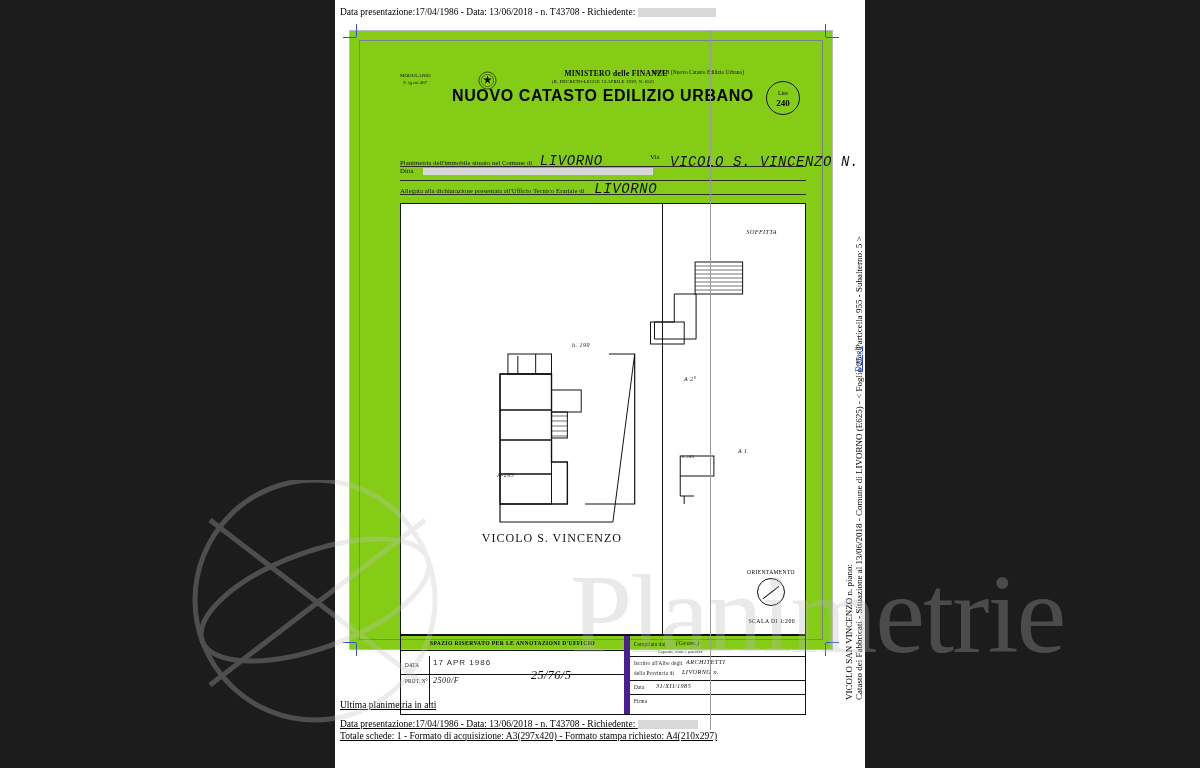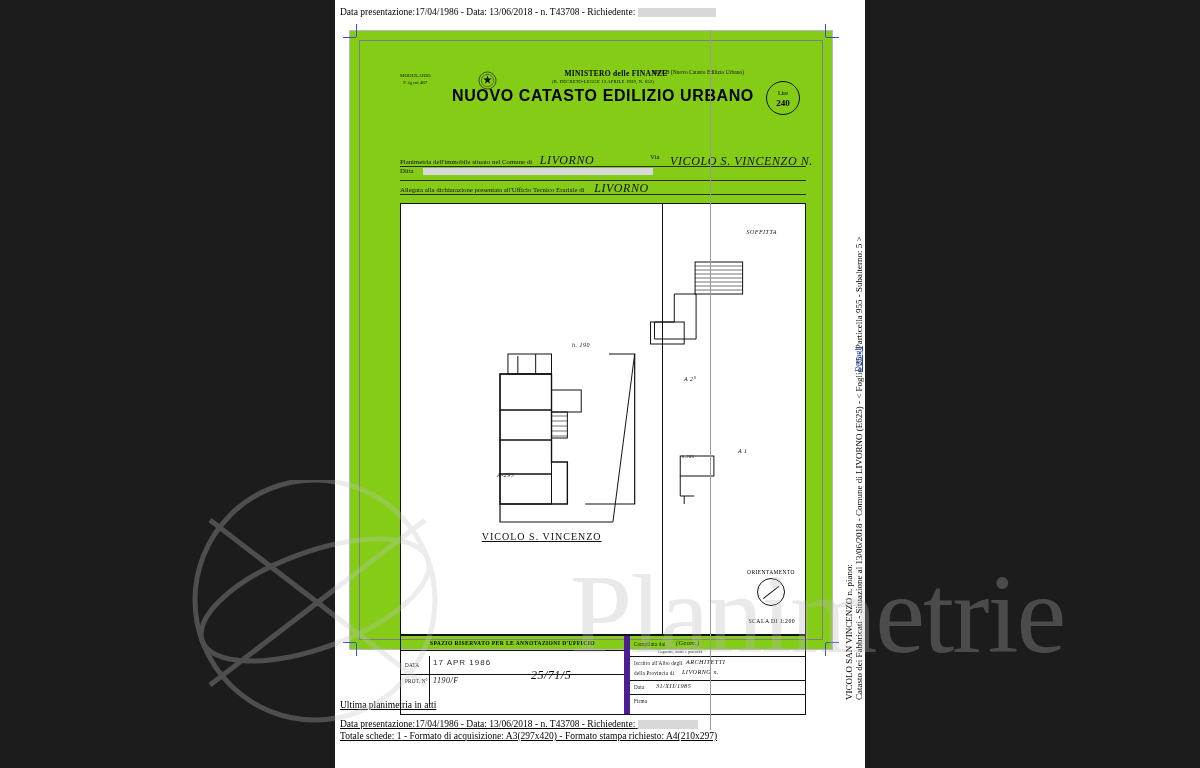--- a/index.html
+++ b/index.html
@@ -167,23 +167,23 @@
     color: #111;
   }
   .fline {
     position: relative;
     height: 13px;
     border-bottom: 1px solid #2b2b2b;
     white-space: nowrap;
   }
   .fline .lbl { font-size: 6.8px; }
   .hand {
-    font-family: Liberation Serif, serif;
+    font-family: Liberation Mono, monospace;
     font-style: italic;
-    font-size: 12px;
+    font-size: 14px;
     letter-spacing: .6px;
     color: #111;
   }
   .fline .seg-label {
     position: absolute;
     font-size: 6.8px;
   }
 
   
   .draw-frame {
@@ -208,25 +208,24 @@
     font-size: 6px;
     font-style: italic;
     letter-spacing: .5px;
     color: #111;
     white-space: nowrap;
   }
   .street-name {
     position: absolute;
     left: 20%;
     top: 76%;
-    font-size: 10px;
+    font-size: 12px;
     letter-spacing: 1px;
     color: #111;
     font-family: "Liberation Serif", serif;
-    text-decoration: underline;
   }
   .orient {
     position: absolute;
     right: 10px;
     bottom: 28px;
     font-size: 5.5px;
     letter-spacing: .4px;
     text-align: center;
   }
   .compass {
@@ -509,22 +508,22 @@
     <div class="scala">SCALA DI 1:200</div>
   </div>
 
   <div class="bottom-block">
     <div class="bb-left">
       <div class="bb-title">SPAZIO RISERVATO PER LE ANNOTAZIONI D'UFFICIO</div>
       <div class="bb-sep" style="top:14px;"></div>
       <div class="small-field" style="left:4px;  top:26px;">DATA</div>
       <div class="small-field" style="left:4px;  top:42px;">PROT. N°</div>
       <div class="stamp-date" style="left:32px; top:22px;">17 APR 1986</div>
-      <div class="hand-sm" style="left:32px; top:40px; font-size:8px;">1190/F</div>
-      <div class="hand-sm" style="left:130px; top:32px; font-size:12px;">25/71/5</div>
+      <div class="hand-sm" style="left:32px; top:40px; font-size:8px;">2500/F</div>
+      <div class="hand-sm" style="left:130px; top:32px; font-size:12px;">25/76/5</div>
       <div style="position:absolute;left:28px;top:20px;width:1px;height:50px;background:#111;"></div>
       <div class="bb-sep" style="top:38px;left:0;width:100%;"></div>
     </div>
 
     <div class="bb-right">
       <div class="small-field" style="left:4px; top:5px;">Compilata dal</div>
       <div class="hand-sm" style="left:46px; top:3px;">(Geom.)</div>
       <div class="small-field" style="left:28px; top:14px; font-size:3.6px;">Cognome, nome e paternità</div>
       <div class="bb-sep" style="top:20px;"></div>
 

